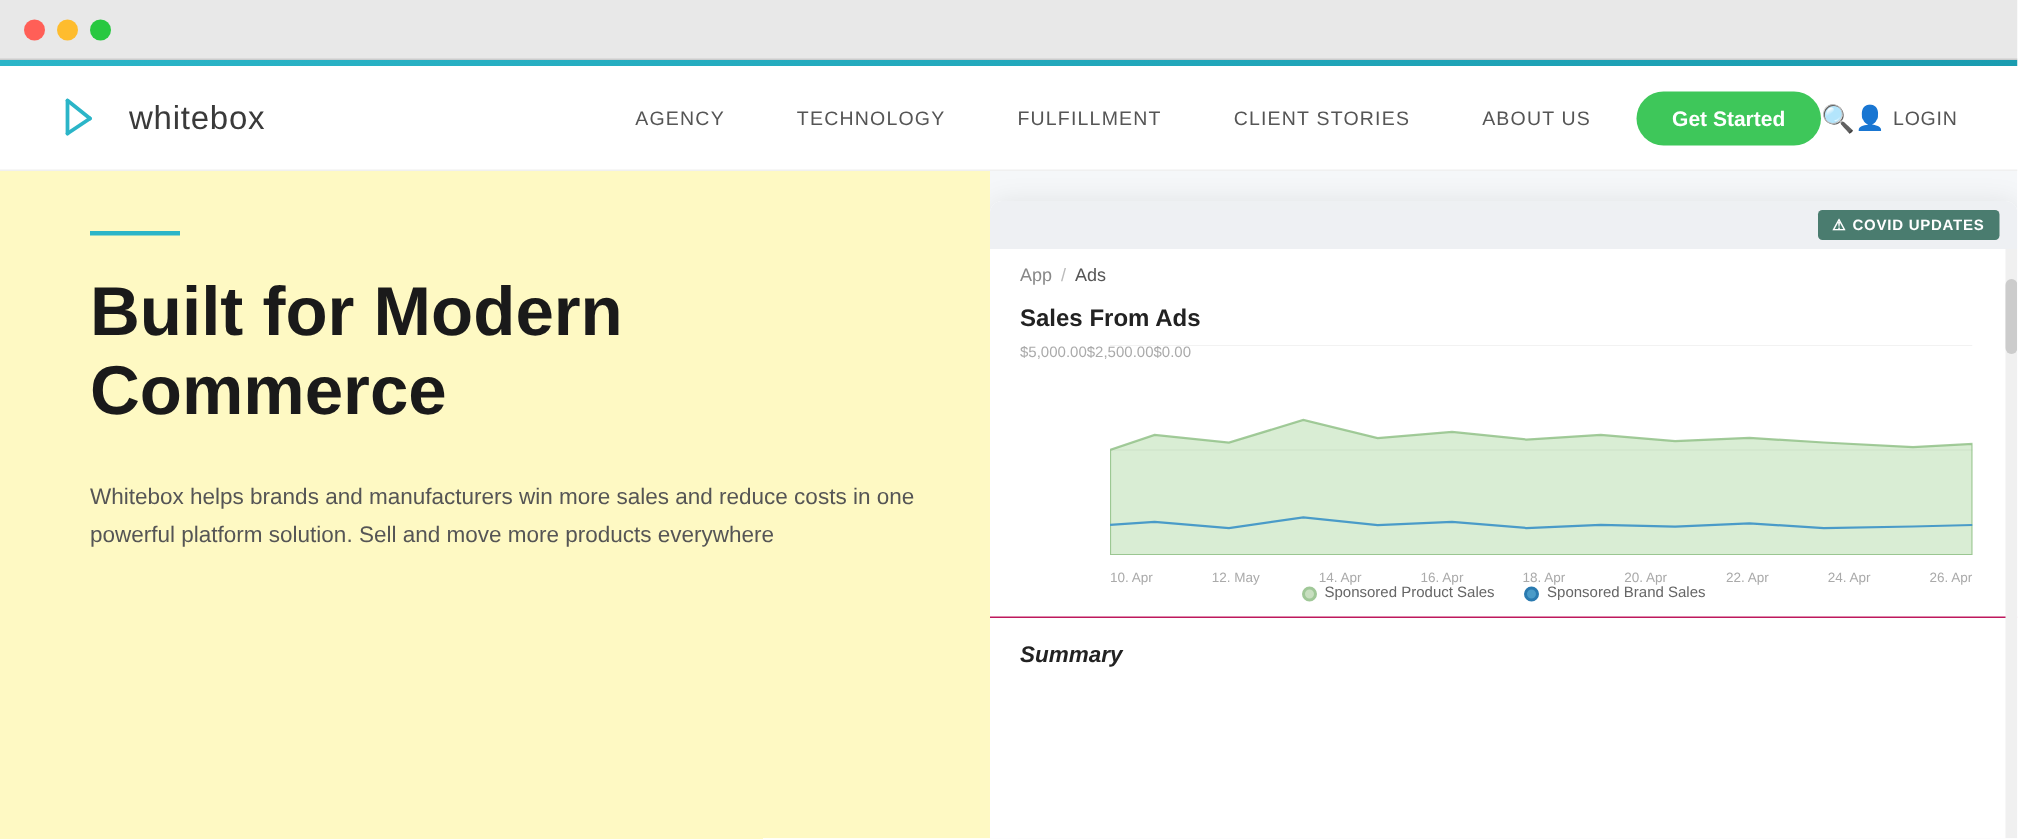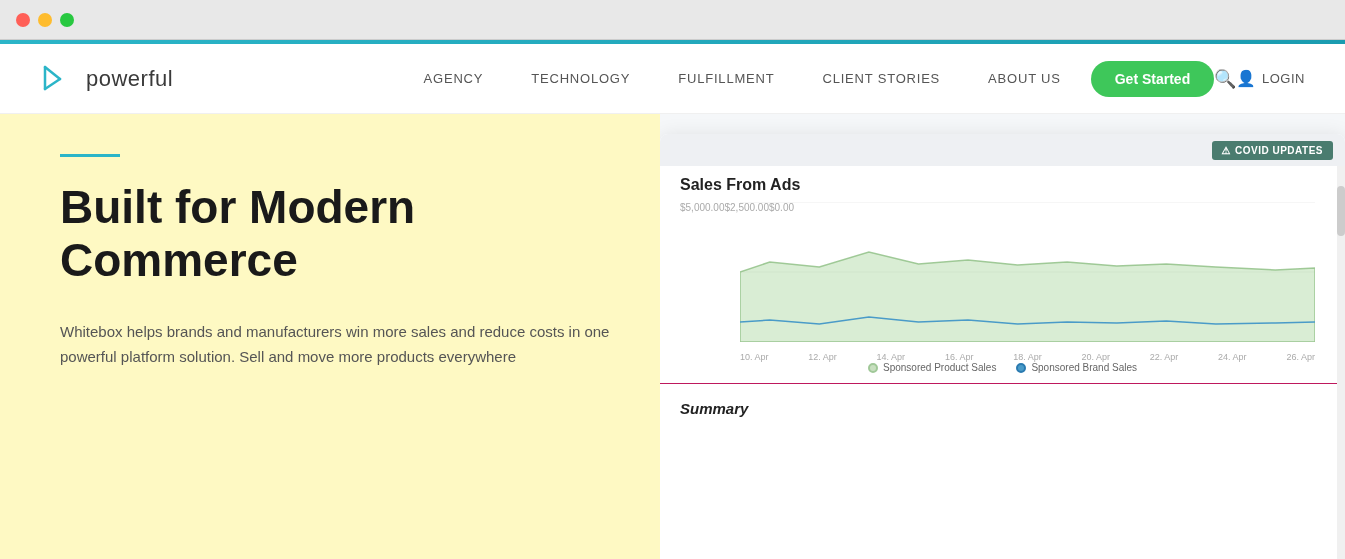--- a/index.html
+++ b/index.html
@@ -315,21 +315,21 @@
 
 <div class="top-accent-bar"></div>
 
 <header class="header">
   <div class="logo-area">
     <svg class="logo-icon" viewBox="0 0 40 40" fill="none" xmlns="http://www.w3.org/2000/svg">
       <line x1="20" y1="20" x2="5" y2="8" stroke="#2bb5c8" stroke-width="2.5" stroke-linecap="round"></line>
       <line x1="20" y1="20" x2="5" y2="30" stroke="#2bb5c8" stroke-width="2.5" stroke-linecap="round"></line>
       <line x1="5" y1="8" x2="5" y2="30" stroke="#2bb5c8" stroke-width="2.5" stroke-linecap="round"></line>
     </svg>
-    <span class="logo-text">powerful</span>
+    <span class="logo-text">whitebox</span>
   </div>
 
   <nav class="nav-links">
     <a class="nav-link">AGENCY</a>
     <a class="nav-link">TECHNOLOGY</a>
     <a class="nav-link">FULFILLMENT</a>
     <a class="nav-link">CLIENT STORIES</a>
     <a class="nav-link">ABOUT US</a>
   </nav>
 
@@ -356,20 +356,25 @@
   <div class="hero-right">
     <div class="dashboard-panel">
 
       <div class="dashboard-top-bar">
         <div class="covid-badge">
           <span>⚠</span>
           <span>COVID UPDATES</span>
         </div>
       </div>
 
+      <div class="dashboard-breadcrumb">
+        <span>App</span>
+        <span class="breadcrumb-sep">/</span>
+        <span class="breadcrumb-current">Ads</span>
+      </div>
 
       <div class="chart-section">
         <div class="chart-title">Sales From Ads</div>
         <div class="chart-container">
 
           <div class="chart-y-labels">
             <span>$5,000.00</span>
             <span>$2,500.00</span>
             <span>$0.00</span>
           </div>
@@ -382,21 +387,21 @@
               <line x1="0" y1="140" x2="580" y2="140" stroke="#eee" stroke-width="1"></line>
 
               <path d="M0,70 L30,60 L80,65 L130,50 L180,62 L230,58 L280,63 L330,60 L380,64 L430,62 L480,65 L540,68 L580,66 L580,140 L0,140 Z" fill="rgba(180,220,170,0.5)" stroke="rgba(140,190,130,0.8)" stroke-width="1.5"></path>
 
               <path d="M0,120 L30,118 L80,122 L130,115 L180,120 L230,118 L280,122 L330,120 L380,121 L430,119 L480,122 L540,121 L580,120" fill="none" stroke="#4a9bc8" stroke-width="1.5"></path>
             </svg>
           </div>
 
           <div class="chart-x-labels">
             <span>10. Apr</span>
-            <span>12. Apr</span>
+            <span>12. May</span>
             <span>14. Apr</span>
             <span>16. Apr</span>
             <span>18. Apr</span>
             <span>20. Apr</span>
             <span>22. Apr</span>
             <span>24. Apr</span>
             <span>26. Apr</span>
           </div>
         </div>
 

